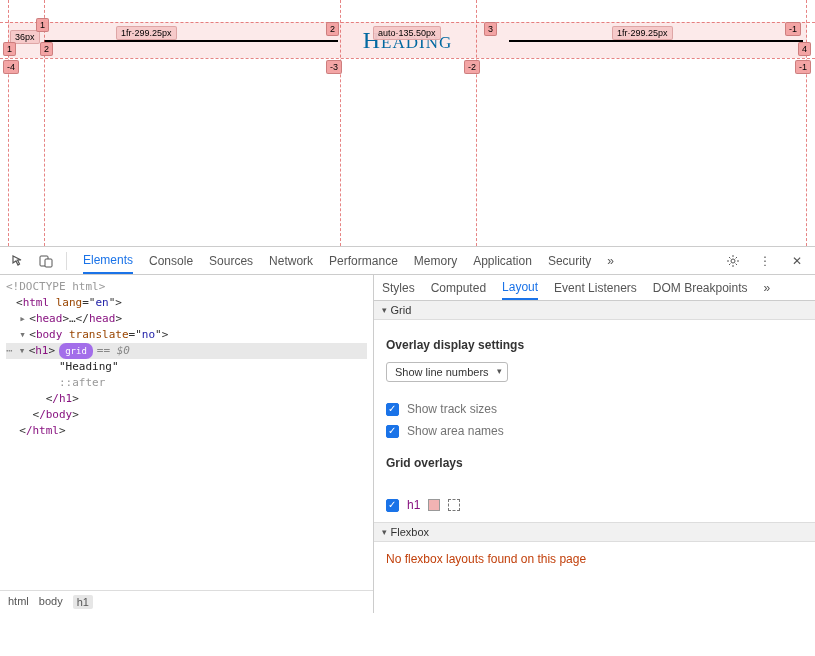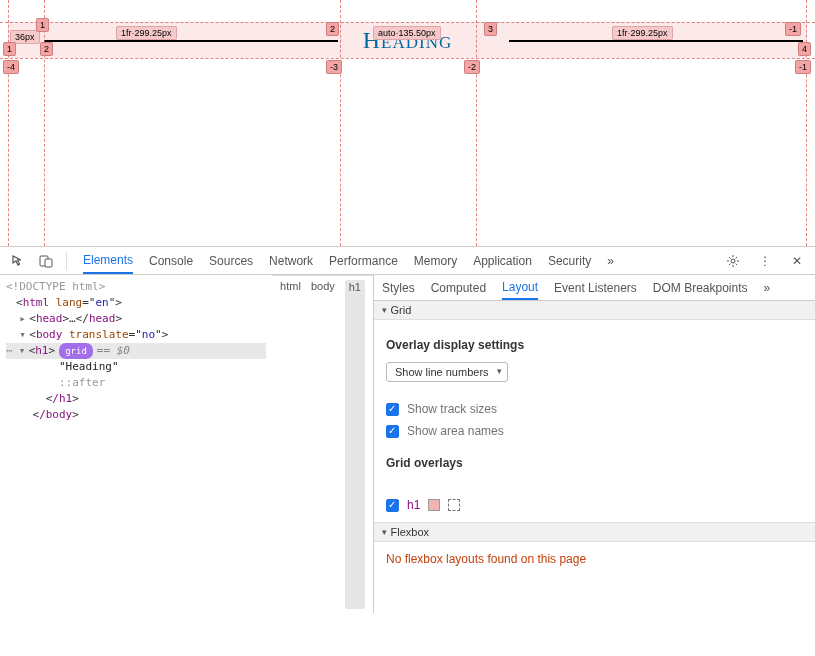--- a/index.html
+++ b/index.html
@@ -24,21 +24,21 @@
 .toolbar { display: flex; align-items: center; height: 28px; border-bottom: 1px solid #ccc; padding: 0 6px; gap: 4px; justify-content: flex-end; }
 .toolbar .icon-btn { width: 24px; height: 24px; display: flex; align-items: center; justify-content: center; color: #555; cursor: pointer; }
 .toolbar .sep { width: 1px; height: 18px; background: #ddd; margin: 0 4px; }
 .toolbar-tabs { display: flex; gap: 16px; flex: 1; align-items: center; height: 100%; padding-left: 8px; }
 .toolbar-tabs .tab { color: #555; cursor: pointer; height: 100%; display: flex; align-items: center; }
 .toolbar-tabs .tab.active { color: #1a73e8; border-bottom: 2px solid #1a73e8; }
 .toolbar-right { display: flex; gap: 8px; align-items: center; }
 
 
 .split { display: flex; height: 338px; }
-.dom-pane { width: 374px; border-right: 1px solid #ccc; display: flex; }
+.dom-pane { width: 374px; border-right: 1px solid #ccc; display: flex; flex-direction: column; }
 .side-pane { flex: 1; display: flex; flex-direction: column; }
 
 .dom-tree { flex: 1; overflow: auto; font-family: Menlo, Consolas, monospace; font-size: 11px; padding: 4px 6px; line-height: 16px; }
 .dom-tree .line { white-space: pre; }
 .dom-tree .selected { background: #e8e8e8; display: flex; align-items: center; }
 .dom-tree .selected .dots { color: #888; margin-right: 6px; }
 .dom-tree .caret { display: inline-block; width: 10px; color: #777; }
 .tag { color: #881280; }
 .attr-n { color: #994500; }
 .attr-v { color: #1a1aa6; }
@@ -157,20 +157,21 @@
       <div class="dom-tree">
         <div class="line"><span style="color:#999">&lt;!DOCTYPE html&gt;</span></div>
         <div class="line"><span class="caret"></span>&lt;<span class="tag">html</span> <span class="attr-n">lang</span>="<span class="attr-v">en</span>"&gt;</div>
         <div class="line">  <span class="caret">▸</span>&lt;<span class="tag">head</span>&gt;…&lt;/<span class="tag">head</span>&gt;</div>
         <div class="line">  <span class="caret">▾</span>&lt;<span class="tag">body</span> <span class="attr-n">translate</span>="<span class="attr-v">no</span>"&gt;</div>
         <div class="line selected"><span class="dots">⋯</span>    <span class="caret">▾</span>&lt;<span class="tag">h1</span>&gt;<span class="pill">grid</span><span class="eqvar">== $0</span></div>
         <div class="line">        <span class="txt">"Heading"</span></div>
         <div class="line">        <span style="color:#999">::after</span></div>
         <div class="line">      &lt;<span class="tag">/h1</span>&gt;</div>
         <div class="line">    &lt;<span class="tag">/body</span>&gt;</div>
+        <div class="line">  &lt;<span class="tag">/html</span>&gt;</div>
       </div>
       <div class="crumbs">
         <span class="crumb">html</span>
         <span class="crumb">body</span>
         <span class="crumb active">h1</span>
       </div>
     </div>
 
     <div class="side-pane">
       <div class="side-tabs">

